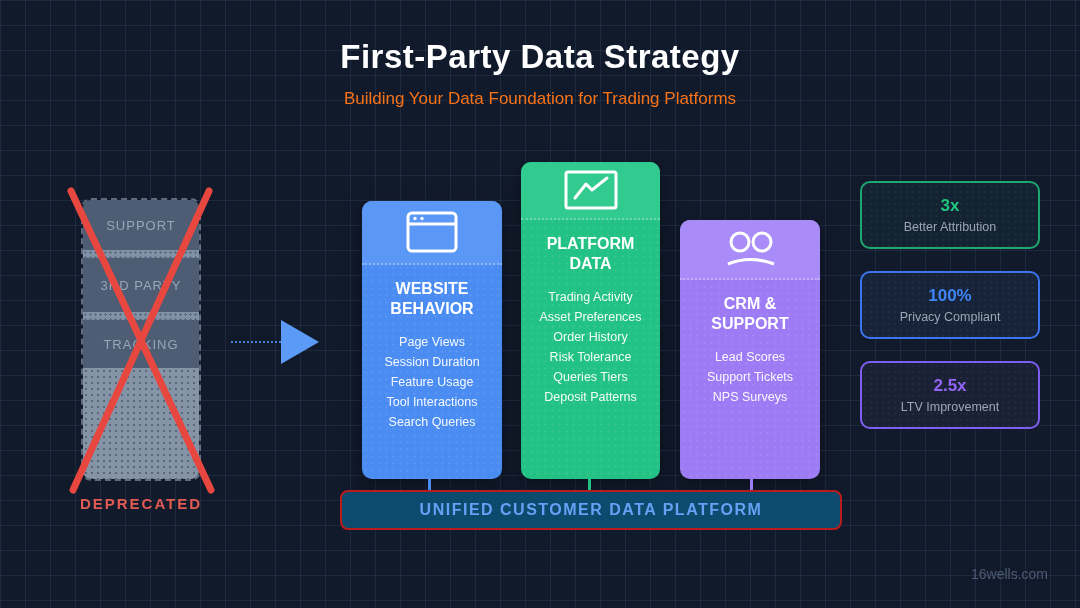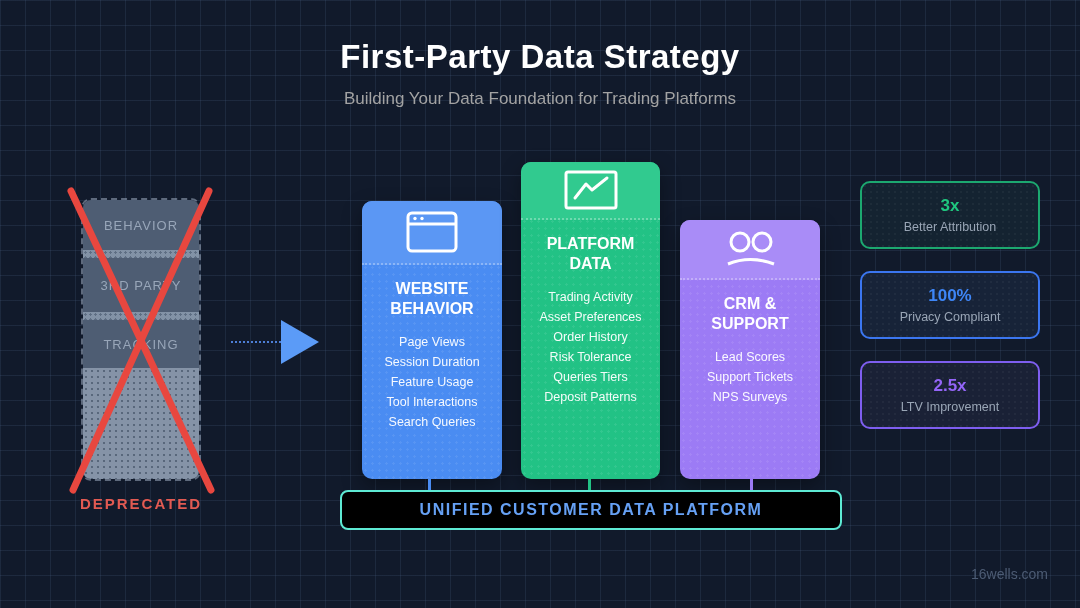--- a/index.html
+++ b/index.html
@@ -8,21 +8,21 @@
     background-color:#111a2b;
     background-image:
       linear-gradient(rgba(95,122,162,0.16) 1px, transparent 1px),
       linear-gradient(90deg, rgba(95,122,162,0.16) 1px, transparent 1px);
     background-size:25px 25px;
     font-family:"Liberation Sans", sans-serif;
   }
   .title{position:absolute;top:38px;left:0;width:100%;text-align:center;
     color:#ffffff;font-size:33px;font-weight:bold;letter-spacing:0.5px;}
   .subtitle{position:absolute;top:89px;left:0;width:100%;text-align:center;
-    color:#a3a3a3;font-size:17px;}
+    color:#f97316;font-size:17px;}
 
   
   .stack{position:absolute;left:81px;top:198px;width:120px;height:283px;
     border-radius:10px;overflow:hidden;border:2px dashed rgba(158,173,194,0.55);
     box-sizing:border-box;display:flex;flex-direction:column;}
   .band{background:#4e5d73;color:#98a6b9;font-size:13px;letter-spacing:1px;
     display:flex;align-items:center;justify-content:center;}
   .band-1{height:50px;} .band-2{height:54px;} .band-3{height:48px;}
   .strip{background:#8292a6;height:8px;
     background-image:radial-gradient(rgba(40,55,78,0.4) 1px, transparent 1.2px);
@@ -57,21 +57,21 @@
   .card-green .card-head{height:56px;background-color:#31ca8f;}
   .card-purple{left:680px;top:220px;width:140px;height:259px;background-color:#9c7bf5;}
   .card-purple .card-head{height:58px;background-color:#a98cf7;}
 
   
   .conn{position:absolute;top:478px;height:13px;width:3px;}
   .conn-blue{left:428px;background:#4a8cf2;}
   .conn-green{left:588px;background:#22c285;}
   .conn-purple{left:750px;background:#9c7bf5;}
   .platform-bar{position:absolute;left:340px;top:490px;width:502px;height:40px;
-    background:#000000;border:2px solid #5eead4;border-radius:8px;box-sizing:border-box;
+    background:#0c4a6e;border:2px solid #b91c1c;border-radius:8px;box-sizing:border-box;
     display:flex;align-items:center;justify-content:center;
     color:#66a1f5;font-weight:bold;font-size:16px;letter-spacing:1.5px;}
 
   
   .stat{position:absolute;left:860px;width:180px;height:68px;border-radius:10px;
     border:2px solid;box-sizing:border-box;display:flex;flex-direction:column;
     align-items:center;justify-content:center;
     background-image:radial-gradient(rgba(255,255,255,0.04) 1px, transparent 1.2px);
     background-size:6px 6px;}
   .stat-value{font-size:17px;font-weight:bold;line-height:1;}
@@ -85,21 +85,21 @@
 
   .watermark{position:absolute;right:32px;top:566px;color:#4d5c74;font-size:14px;}
 </style>
 </head>
 <body>
 
 <div class="title">First-Party Data Strategy</div>
 <div class="subtitle">Building Your Data Foundation for Trading Platforms</div>
 
 <div class="stack">
-  <div class="band band-1">BEHAVIOR</div>
+  <div class="band band-1">SUPPORT</div>
   <div class="strip"></div>
   <div class="band band-2">3RD PARTY</div>
   <div class="strip"></div>
   <div class="band band-3">TRACKING</div>
   <div class="stack-rest"></div>
 </div>
 <svg class="x-overlay" width="158" height="315" viewBox="0 0 158 315">
   <line x1="9" y1="8" x2="149" y2="307" stroke="#e8473f" stroke-width="7" stroke-linecap="round"></line>
   <line x1="147" y1="8" x2="11" y2="307" stroke="#e8473f" stroke-width="7" stroke-linecap="round"></line>
 </svg>

